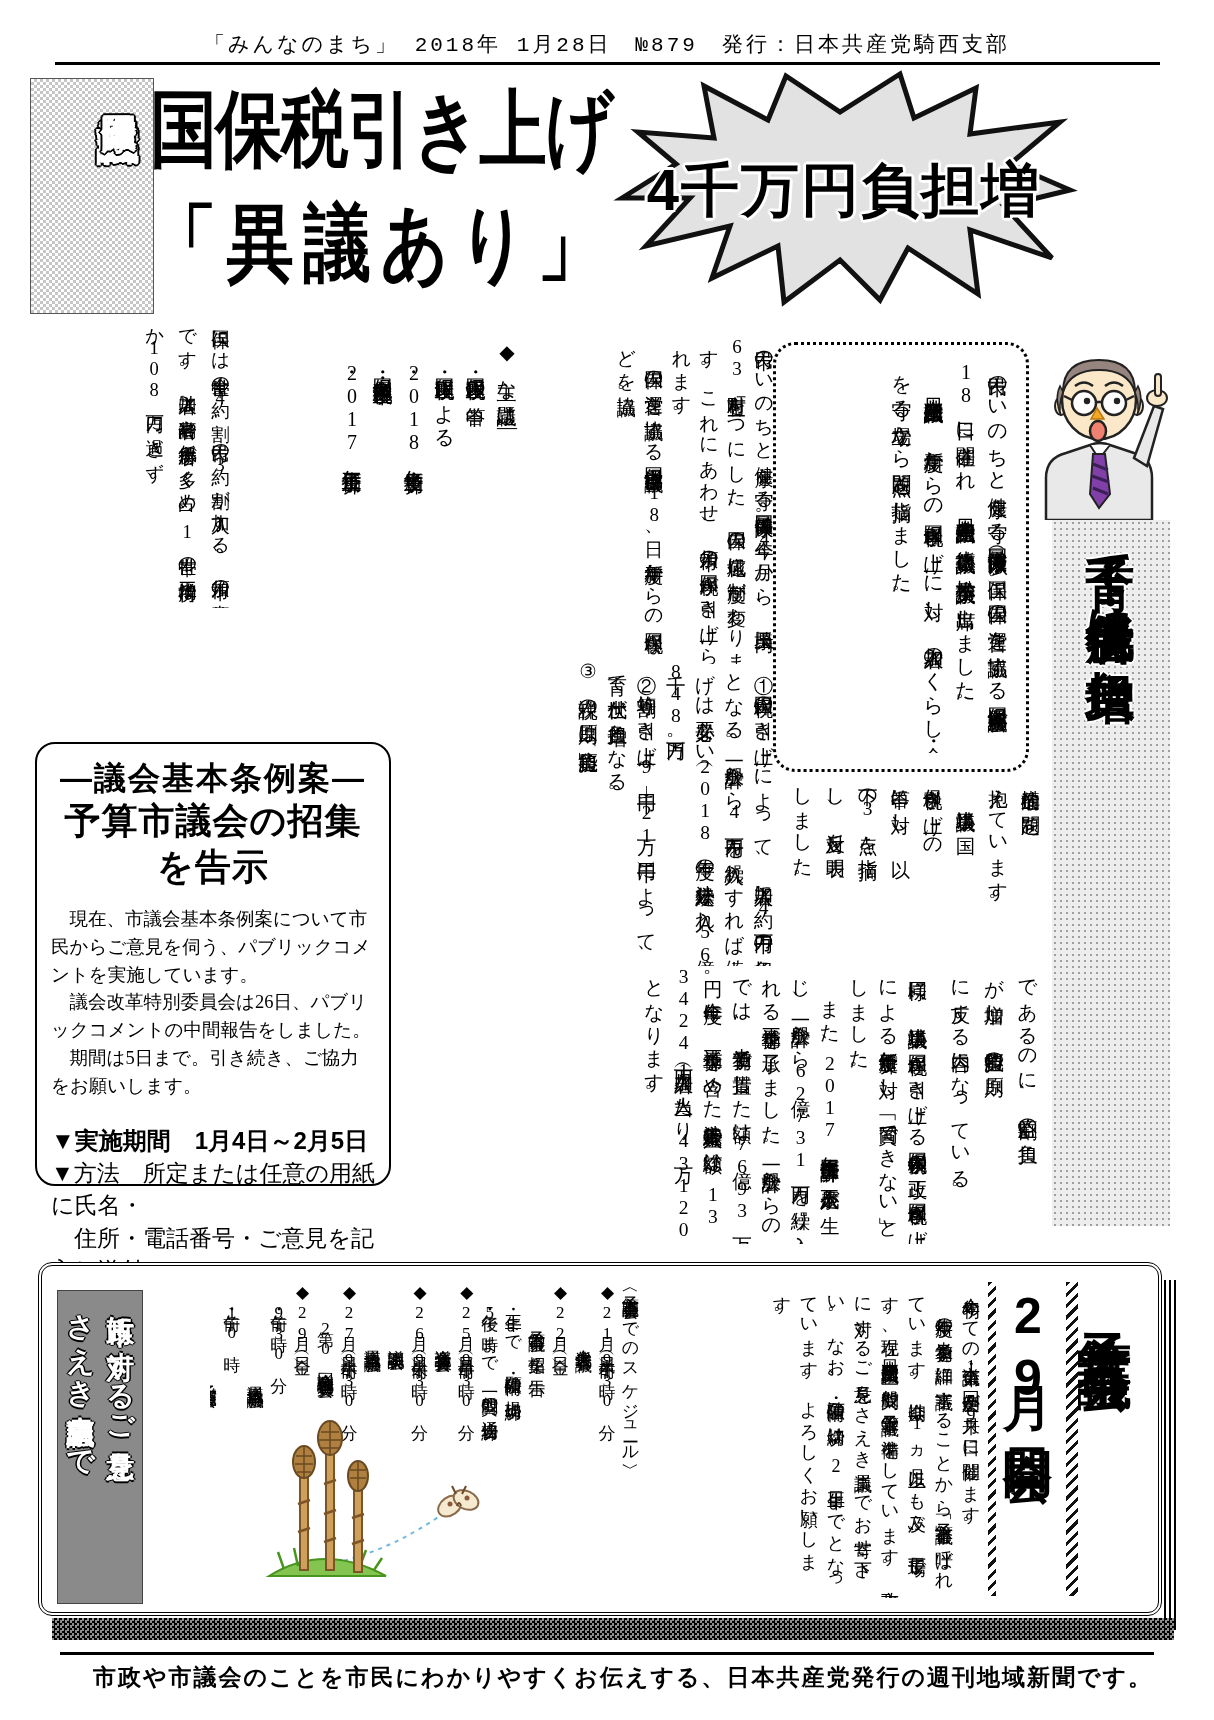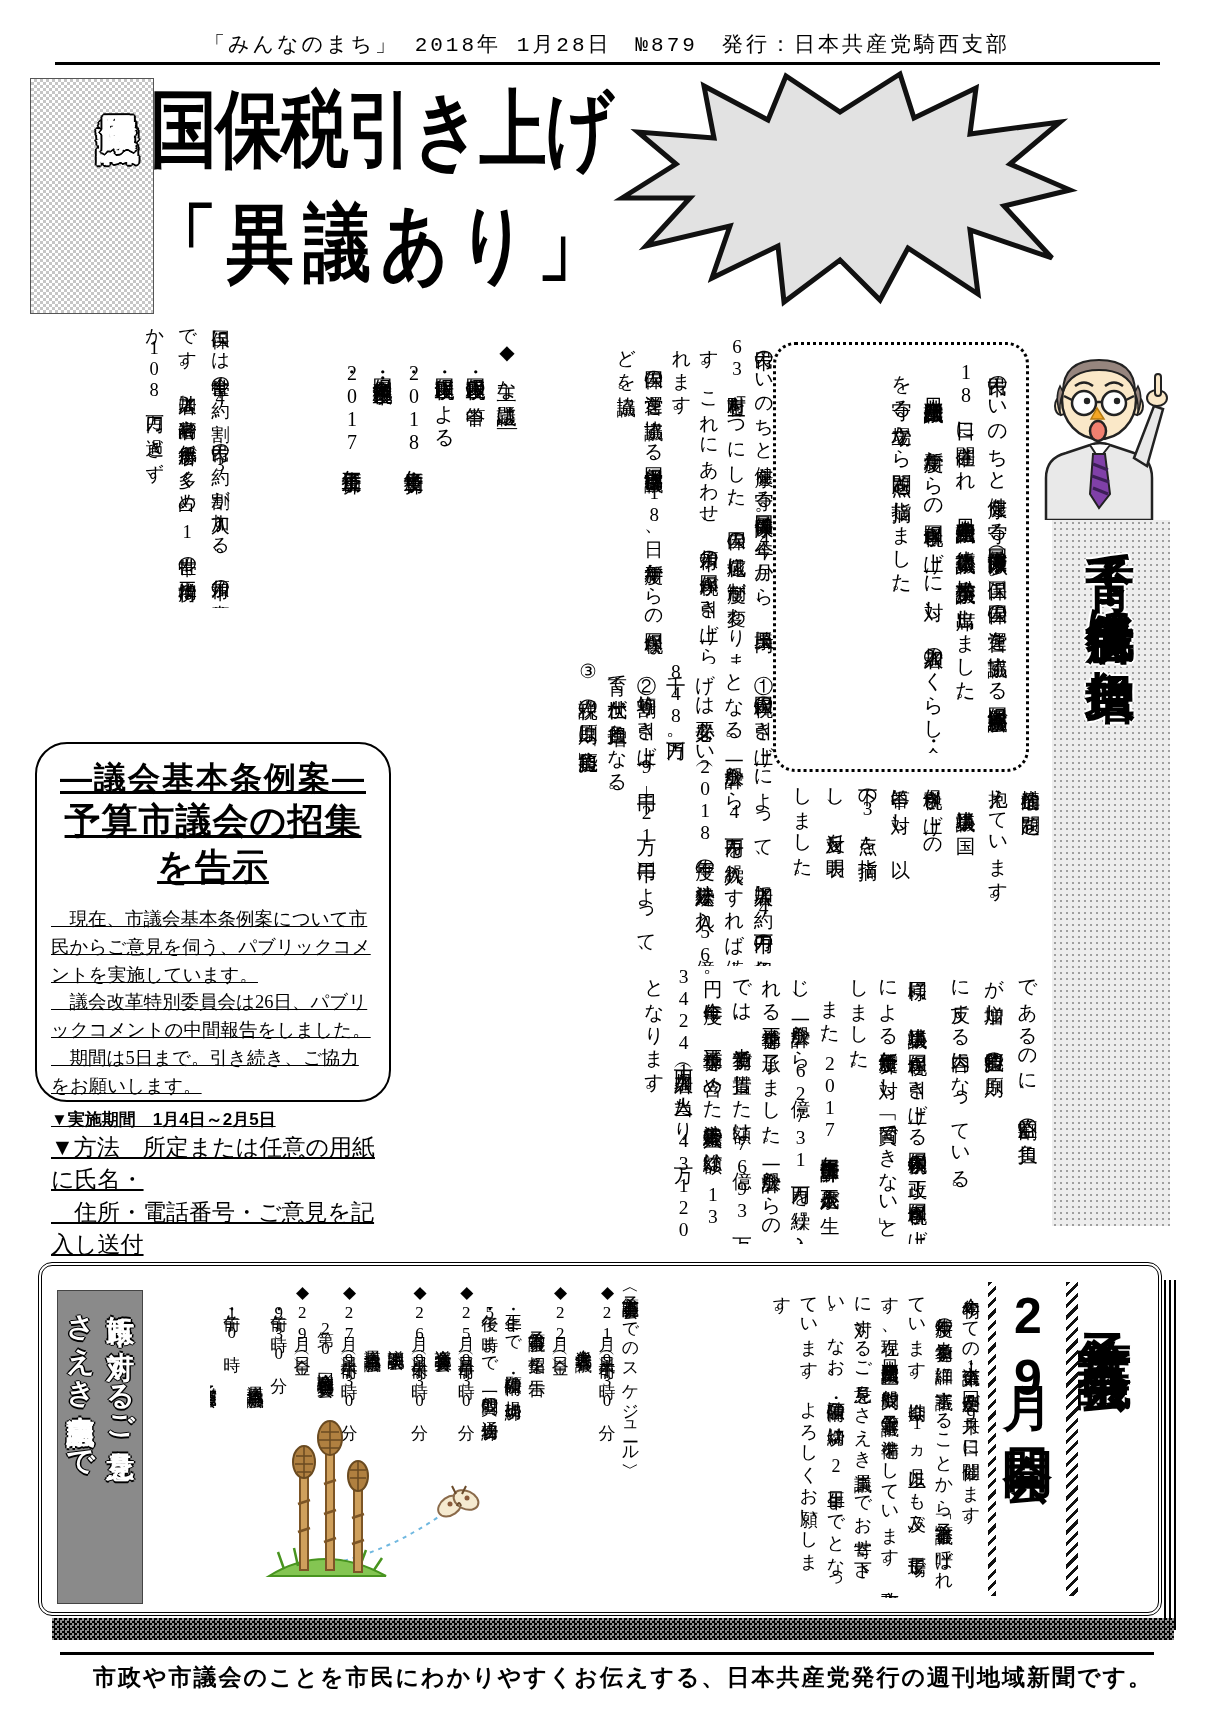--- a/index.html
+++ b/index.html
@@ -66,28 +66,28 @@
   #block-a{top:336px;left:536px;width:242px;height:328px;font-size:19px;line-height:1.45;}
   #block-agenda{top:340px;left:240px;width:282px;height:302px;font-size:20px;line-height:1.55;}
   #block-c{top:316px;left:28px;width:208px;height:292px;font-size:18.5px;line-height:1.78;}
   #block-points{top:660px;left:382px;width:396px;height:306px;font-size:19.5px;line-height:1.5;}
   #block-r2{top:774px;left:780px;width:266px;height:174px;font-size:19.5px;line-height:1.67;}
   #block-r3{top:966px;left:936px;width:108px;height:278px;font-size:19.5px;line-height:1.72;}
   #block-e{top:966px;left:380px;width:552px;height:278px;font-size:19.5px;line-height:1.5;}
 
   
   #pc-box{
-    top:742px;left:35px;width:356px;height:360px;box-sizing:border-box;
-    border:2px solid #000;border-radius:32px;padding:14px 14px 8px;text-decoration:underline;
+    top:742px;left:35px;width:356px;height:444px;box-sizing:border-box;
+    border:2px solid #000;border-radius:20px;padding:14px 14px 8px;
   }
   .pc-title{text-align:center;font-family:"Liberation Sans","DejaVu Sans",sans-serif;font-weight:900;}
   .pc-title .t1{font-size:32px;letter-spacing:2px;line-height:40px;}
   .pc-title .t2{font-size:36px;letter-spacing:1px;line-height:46px;}
   .pc-body{margin-top:16px;font-size:18.5px;line-height:1.5;white-space:pre-line;}
-  .pc-period{margin-top:8px;font-size:17px;font-weight:bold;white-space:pre-line;font-family:"Liberation Sans","DejaVu Sans",sans-serif;}
+  .pc-period{margin-top:25px;font-size:24px;font-weight:bold;white-space:pre-line;font-family:"Liberation Sans","DejaVu Sans",sans-serif;}
   .pc-method,.pc-dest{font-size:23px;line-height:1.4;white-space:pre-line;font-family:"Liberation Sans","DejaVu Sans",sans-serif;}
   .pc-contact{font-size:18px;line-height:1.45;}
   .pc-contact .lbl{display:inline-block;min-width:72px;padding-left:14px;font-family:"Liberation Sans","DejaVu Sans",sans-serif;}
   .pc-contact .val{font-family:"Liberation Mono","DejaVu Sans Mono",monospace;font-size:17px;}
 
   
   #budget-box{
     top:1262px;left:38px;width:1124px;height:354px;box-sizing:border-box;
     border:4px double #000;border-radius:14px;background:#fff;z-index:2;
   }
@@ -129,20 +129,21 @@
 
 <div class="abs" id="headline">
   <div class="h1">国保税引き上げ</div>
   <div class="h2">「異議あり」</div>
 </div>
 
 <div class="abs" id="starburst">
   <svg width="472" height="244" viewBox="0 0 472 244">
     <polygon points="14,130 68,96 30,64 106,70 96,18 160,52 178,8 232,44 292,6 306,50 368,20 362,66 452,54 402,96 462,122 396,138 444,190 362,162 370,226 300,180 272,232 232,192 176,234 170,178 104,210 122,158 38,178 82,130" fill="#e2e2e2" stroke="#111" stroke-width="5" stroke-linejoin="miter"></polygon>
   </svg>
+  <div id="burst-text">4千万円負担増</div>
 </div>
 
 <div class="abs" id="lead-box">
   <div class="vtext">市民のいのちと健康を守る国民健康保険（以下は国保）。国保の運営を協議する国保運営協議会が18日に開催され、日本共産党議員団の小坂徳蔵議員と松本英子議員が出席しました。
 　日本共産党議員団は、新年度からの国保税引き上げに対し、加入者のくらし・命を守る立場から問題点を指摘しました。</div>
 </div>
 
 <div class="abs" id="cartoon">
   <svg width="146" height="174" viewBox="0 0 146 174">
     <path d="M16,174 L16,132 Q16,112 36,107 L60,99 Q70,95 80,99 L104,107 Q122,112 122,132 L122,174 Z" fill="#e9e9e9" stroke="#222" stroke-width="2.5"></path>

